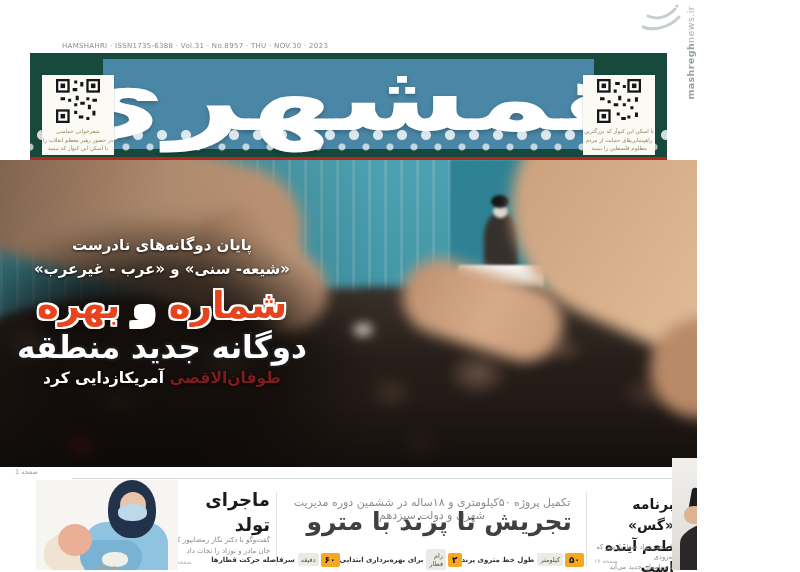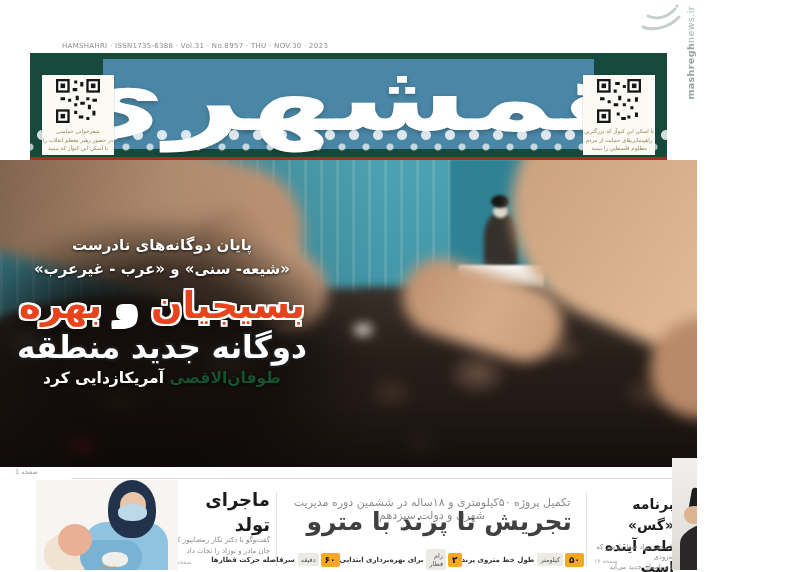--- a/index.html
+++ b/index.html
@@ -92,21 +92,21 @@
   .lead-k2{margin-top:6px;}
   .lead-big-red{margin-top:9px;font-size:37px;font-weight:bold;line-height:1.05;color:#e8431c;
       text-shadow:-2px 0 0 #fff,2px 0 0 #fff,0 -2px 0 #fff,0 2px 0 #fff,
                   -2px -2px 0 #fff,2px 2px 0 #fff,-2px 2px 0 #fff,2px -2px 0 #fff,0 5px 9px rgba(0,0,0,.45);}
   .lead-big-red .conj{color:#fff;}
   .lead-big-white{margin-top:4px;font-size:31px;font-weight:bold;line-height:1.1;color:#fff;
       text-shadow:-2px 0 0 #1a1a1a,2px 0 0 #1a1a1a,0 -2px 0 #1a1a1a,0 2px 0 #1a1a1a,
                   -2px -2px 0 #1a1a1a,2px 2px 0 #1a1a1a,-2px 2px 0 #1a1a1a,2px -2px 0 #1a1a1a;}
   .lead-attr{margin-top:15px;font-size:13.5px;font-weight:bold;color:#fff;text-shadow:0 1px 3px rgba(0,0,0,.85);}
   .lead-quote{margin-top:5px;font-size:15.5px;font-weight:bold;color:#fff;text-shadow:0 1px 3px rgba(0,0,0,.85);}
-  .lead-quote .hl{color:#14532d;}
+  .lead-quote .hl{color:#7f1d1d;}
   .lead-page{left:15px;top:468px;font-size:6.5px;color:#999;}
 
   
   .hrule{left:72px;right:8px;top:478px;height:1px;background:#dadada;}
   .vdiv{top:492px;height:74px;width:1px;background:#e3e3e3;}
   .vdiv.v1{left:276px;} .vdiv.v2{left:586px;}
 
   
   .baby-photo{left:36px;top:480px;width:142px;height:90px;background:#f6f5f2;overflow:hidden;z-index:2;}
   .baby-photo>div{position:absolute;}
@@ -238,21 +238,21 @@
     <div class="skin fingers-right"></div>
     <div class="arm-right2 skin"></div>
     <div class="txt-shadow-blob"></div>
     <div class="vignette"></div>
   </div>
 
   <div class="abs lead-block">
     <div class="lead-k">پایان دوگانه‌های نادرست</div>
     <div class="lead-k lead-k2">«شیعه- سنی» و «عرب - غیرعرب»</div>
     <div class="lead-big-red">
-      <span>بسیجیان</span>
+      <span>شماره</span>
       <span class="conj">و</span>
       <span>بهره</span>
     </div>
     <div class="lead-big-white">دوگانه جدید منطقه</div>
     <div class="lead-quote">
       <span class="hl">طوفان‌الاقصی</span><span> آمریکازدایی کرد</span>
     </div>
   </div>
   <div class="abs lead-page">صفحه 1</div>
 

